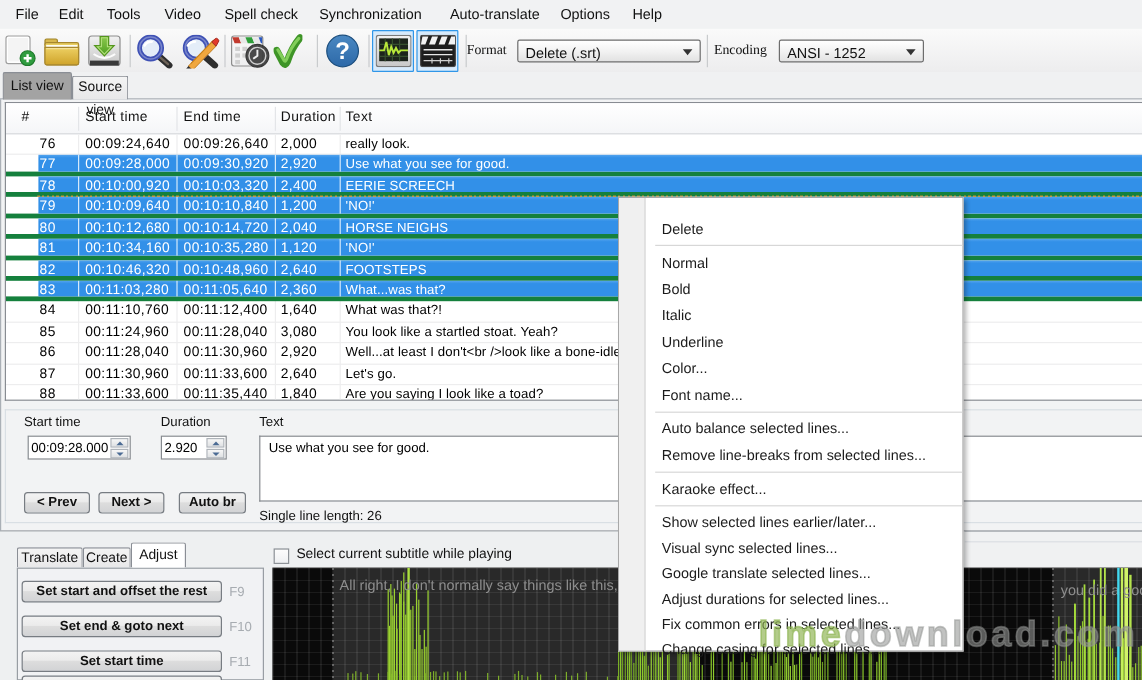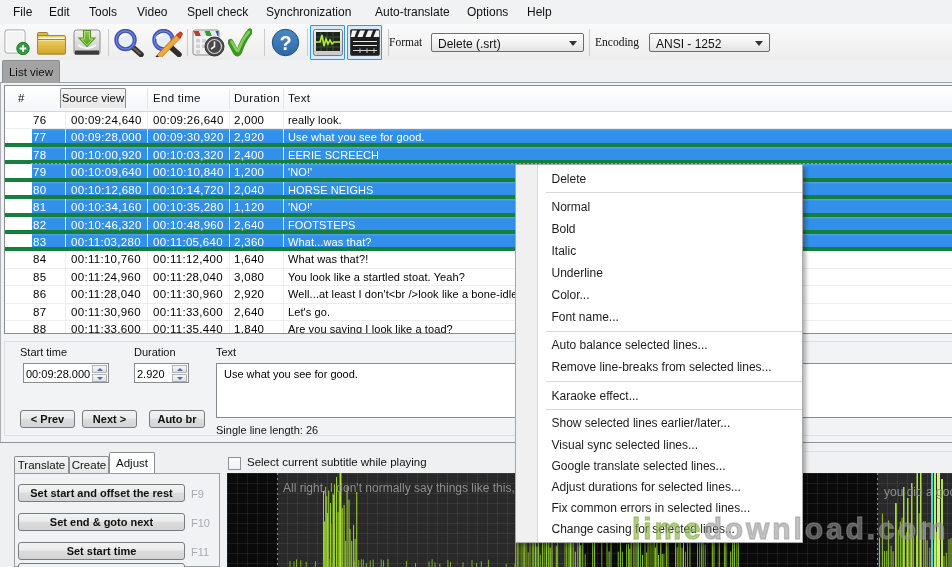--- a/index.html
+++ b/index.html
@@ -19,22 +19,22 @@
 .combo .ct { position:absolute; left:6px; top:1.5px; line-height:16px; }
 .combo .ca { position:absolute; right:6px; top:7px; width:0; height:0;
   border-left:4px solid transparent; border-right:4px solid transparent; border-top:5px solid #333; }
 .togglebtn { position:absolute; top:1px; width:35px; height:35px; border:1px solid #2f96e8;
   background:#d7eafb; border-radius:1px; }
 
 
 .tab { position:absolute; font-size:11.5px; color:#111; text-align:center;
   border:1px solid #8a8e95; border-bottom:none; border-radius:2px 2px 0 0; }
 #tab-list { left:2px; top:60px; width:58px; height:23px; background:#a3a3a3; line-height:22px; z-index:3; }
-#tab-source { left:60px; top:63px; width:66px; height:20px;
-  background:linear-gradient(#f4f4f4,#e8e8e9); line-height:19px; z-index:2;margin-top:25px; }
+#tab-source { left:60px; top:63px; width:47px; height:20px;
+  background:linear-gradient(#f4f4f4,#e8e8e9); line-height:19px; z-index:2; }
 #pagetop { position:absolute; left:0; top:82px; width:952px; height:2px; background:#9aa0a8; }
 #pagetop div { position:absolute; left:1px; top:1px; width:951px; height:1px; background:#fbfcfd; }
 #tabpage { position:absolute; left:0; top:83px; width:952px; height:359px; background:#f2f3f4;
   border-left:1px solid #aab0b6; }
 
 
 #lv { position:absolute; left:4px; top:85px; width:948px; height:248.5px; background:#fff;
   border:1px solid #888c92; border-right:none; }
 #lvhead { position:absolute; left:0; top:0; width:947px; height:26px;
   background:linear-gradient(#ffffff,#f5f6f8); border-bottom:1px solid #d5d8db; font-size:11.5px; letter-spacing:0.3px; color:#111; }
@@ -90,21 +90,21 @@
   background-image:repeating-linear-gradient(to right, rgba(255,255,255,.07) 0 1px, transparent 1px 10px),
                    repeating-linear-gradient(to bottom, rgba(255,255,255,.07) 0 1px, transparent 1px 10px); }
 .wregion { position:absolute; top:0; height:94px; background:rgba(255,255,255,.13); }
 .wdash { position:absolute; top:0; width:1px; height:94px;
   background-image:repeating-linear-gradient(to bottom,#8d8d8d 0 2px, transparent 2px 5px); }
 .wtext { position:absolute; font-size:12px; color:#8e8e8e; white-space:pre; }
 #cyan { position:absolute; left:704px; top:0; width:2px; height:94px; background:#42d8ef; }
 
 
 #cmenu { position:absolute; left:515px; top:164.2px; width:288px; height:379.3px; background:#fff;
-  border:1px solid #a8a8a8; box-shadow:3px 3px 4px rgba(0,0,0,.30); z-index:20; padding-top:3px; }
+  border:1px solid #a8a8a8; box-shadow:3px 3px 4px rgba(0,0,0,.30); z-index:20; padding-top:15px; }
 #cmenu .gut { position:absolute; left:0; top:0; bottom:0; width:22px; background:#f0f0f0;
   border-right:1px solid #d6d6d6; }
 .mi { position:relative; font-size:12px; color:#1b1b1b; padding-left:35.5px; display:flex; align-items:center; }
 .msep { position:relative; height:6.3px; padding-left:29.5px; display:flex; align-items:center; }
 .msep div { height:1px; width:256px; background:#d7d7d7; }
 
 
 #wm { position:absolute; left:632px; top:514px; z-index:30; font-size:30px; font-weight:bold;
   letter-spacing:2.9px; white-space:pre; line-height:30px; }
 #wm .g { color:rgba(139,178,78,.66); -webkit-text-stroke:1.3px rgba(139,178,78,.60); }

